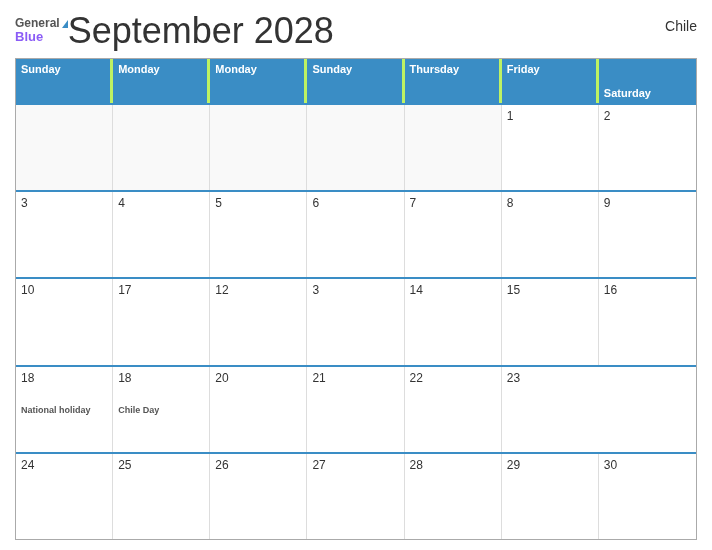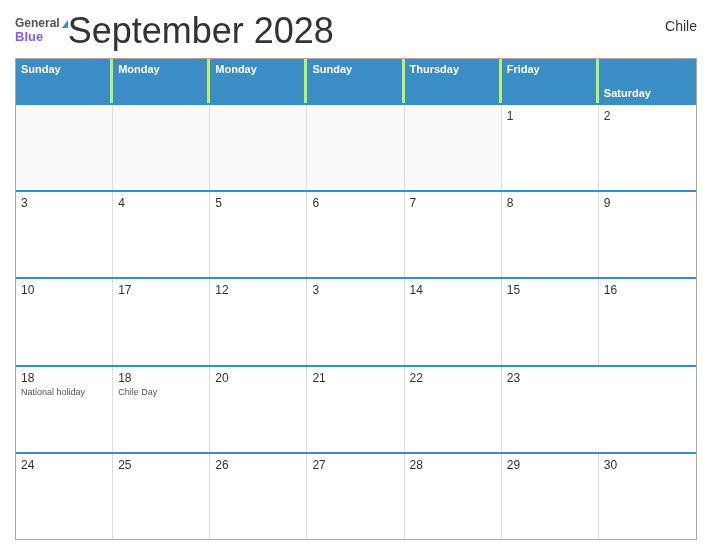--- a/index.html
+++ b/index.html
@@ -113,21 +113,22 @@
     }
     .day-number {
       font-size: 12px;
       color: #333;
       display: block;
     }
     .holiday-text {
       font-size: 9px;
       color: #555;
       display: block;
-      margin-top: 2px;
+      margin-top: 20px;
+      font-weight: bold;
     }
   </style>
 </head>
 <body>
 
 <div class="page">
   <div class="header">
     <div class="logo">
       <span class="logo-general">General<span class="logo-shape"></span></span>
       <span class="logo-blue">Blue</span>

